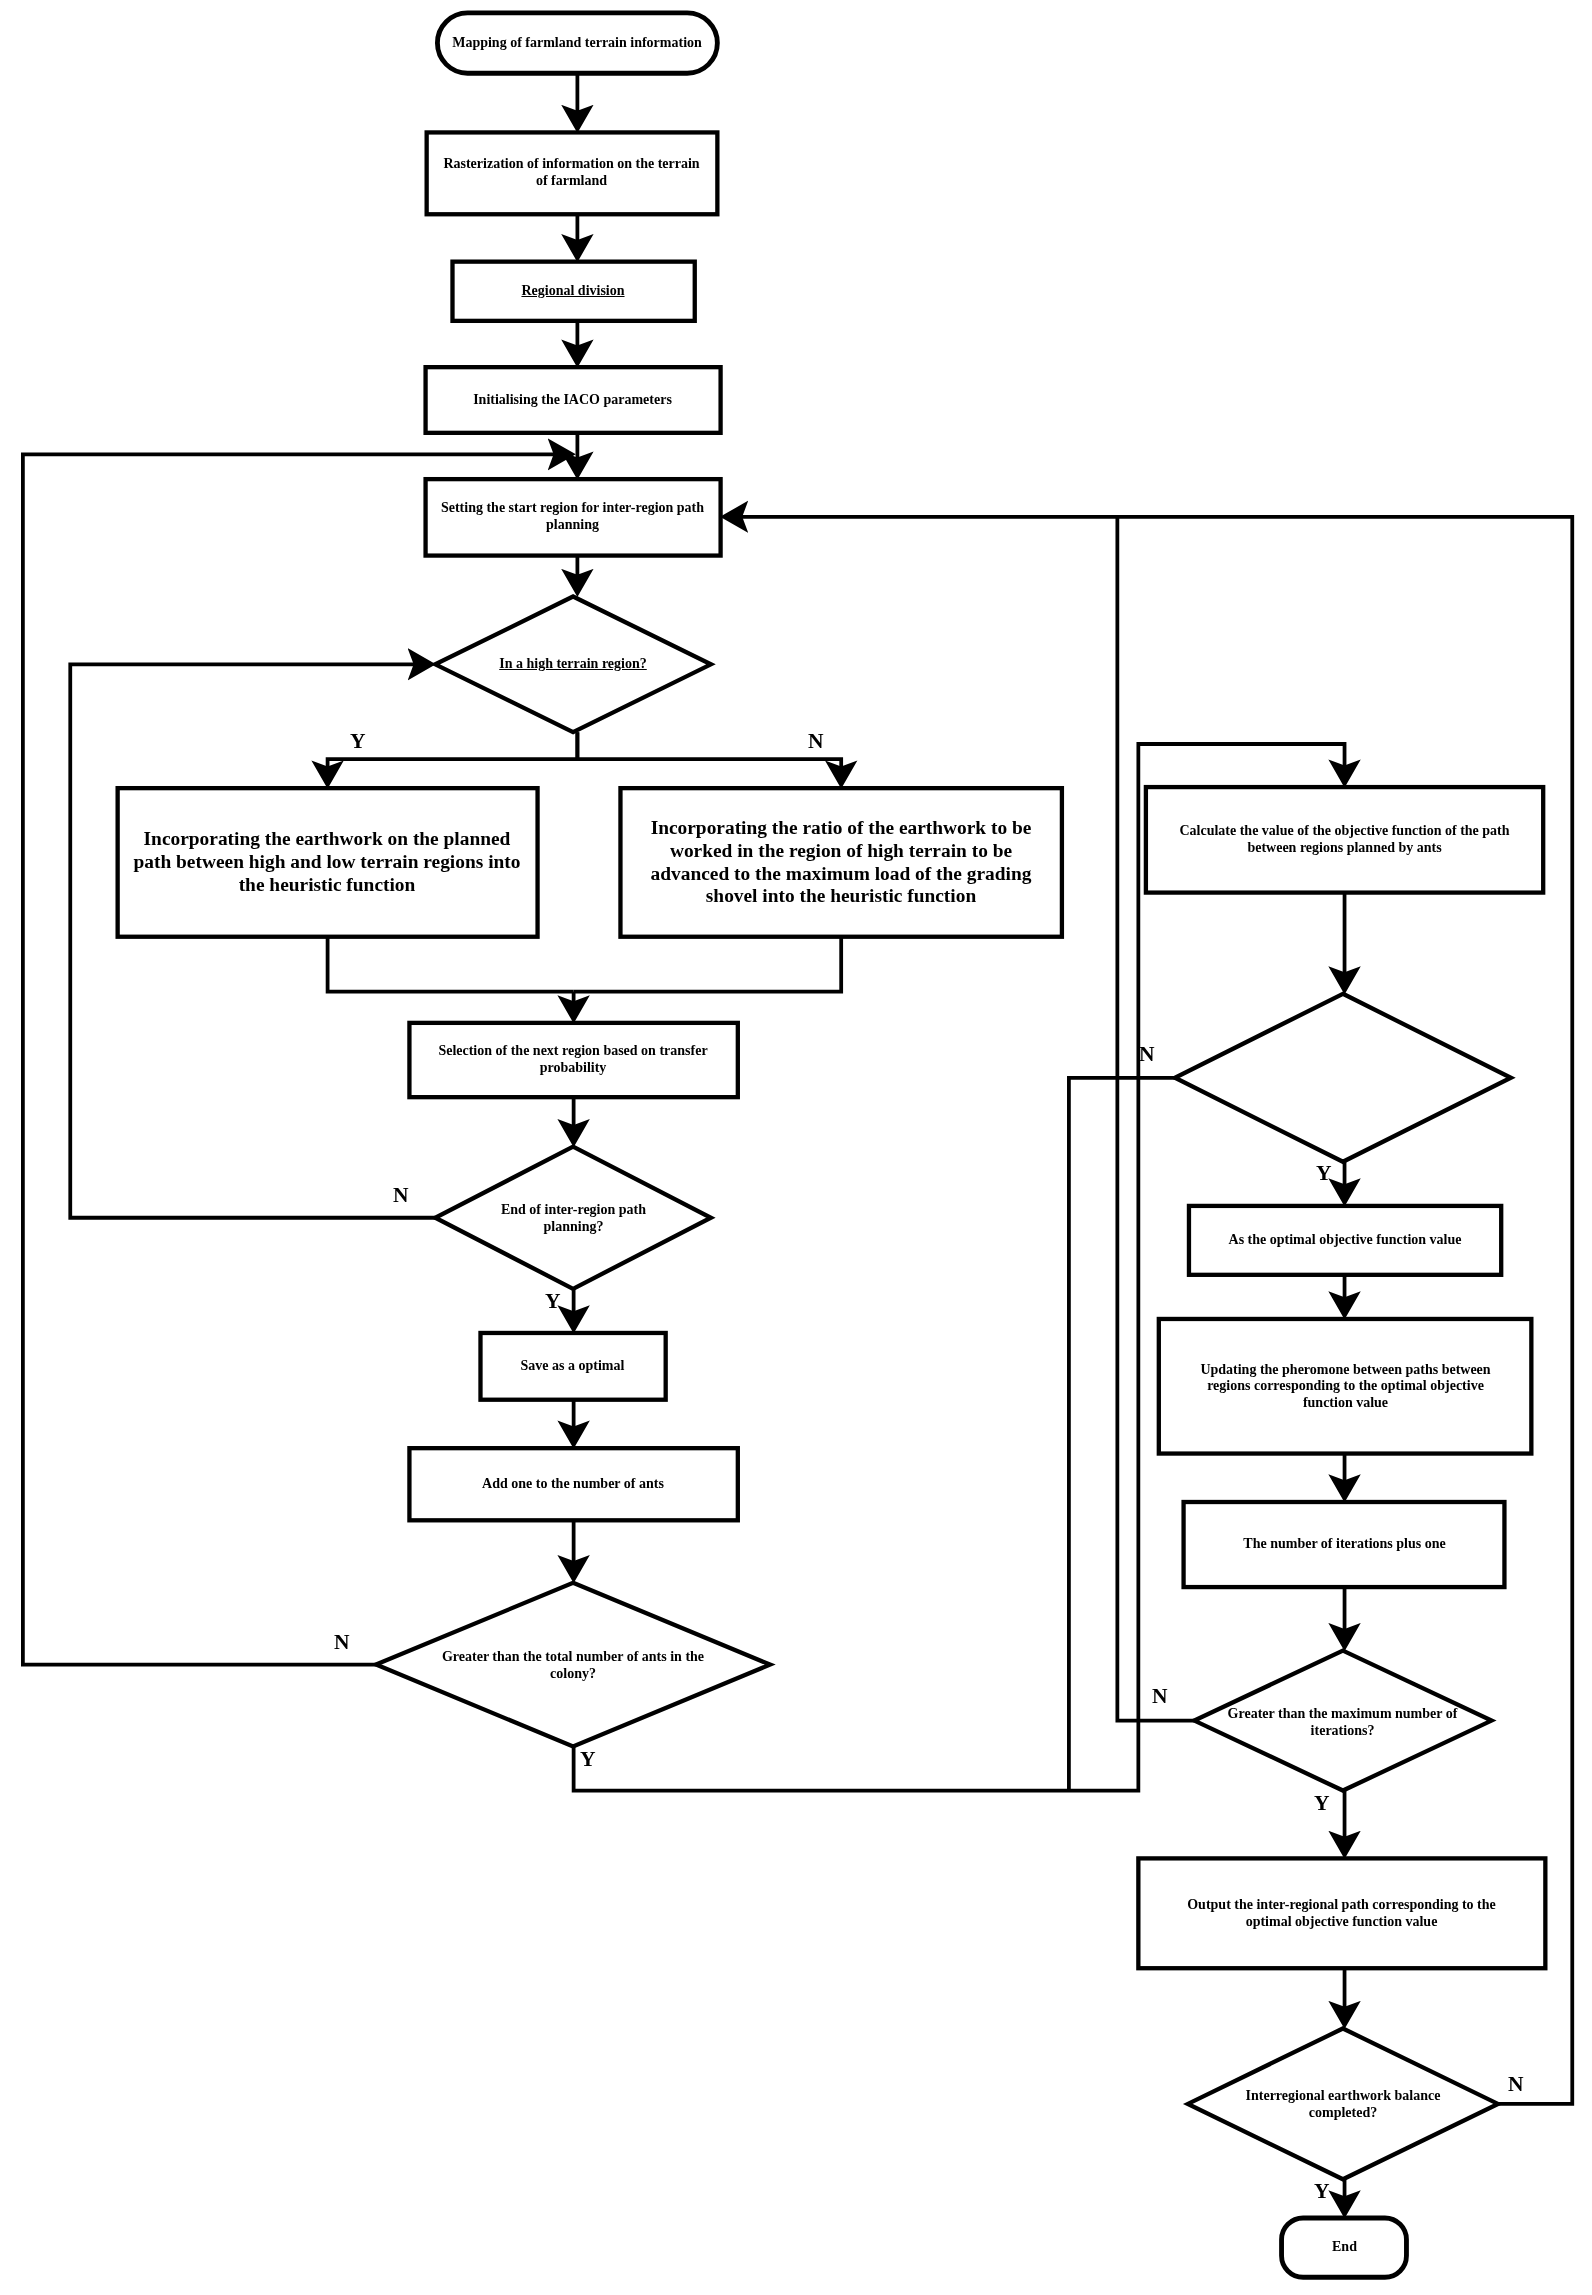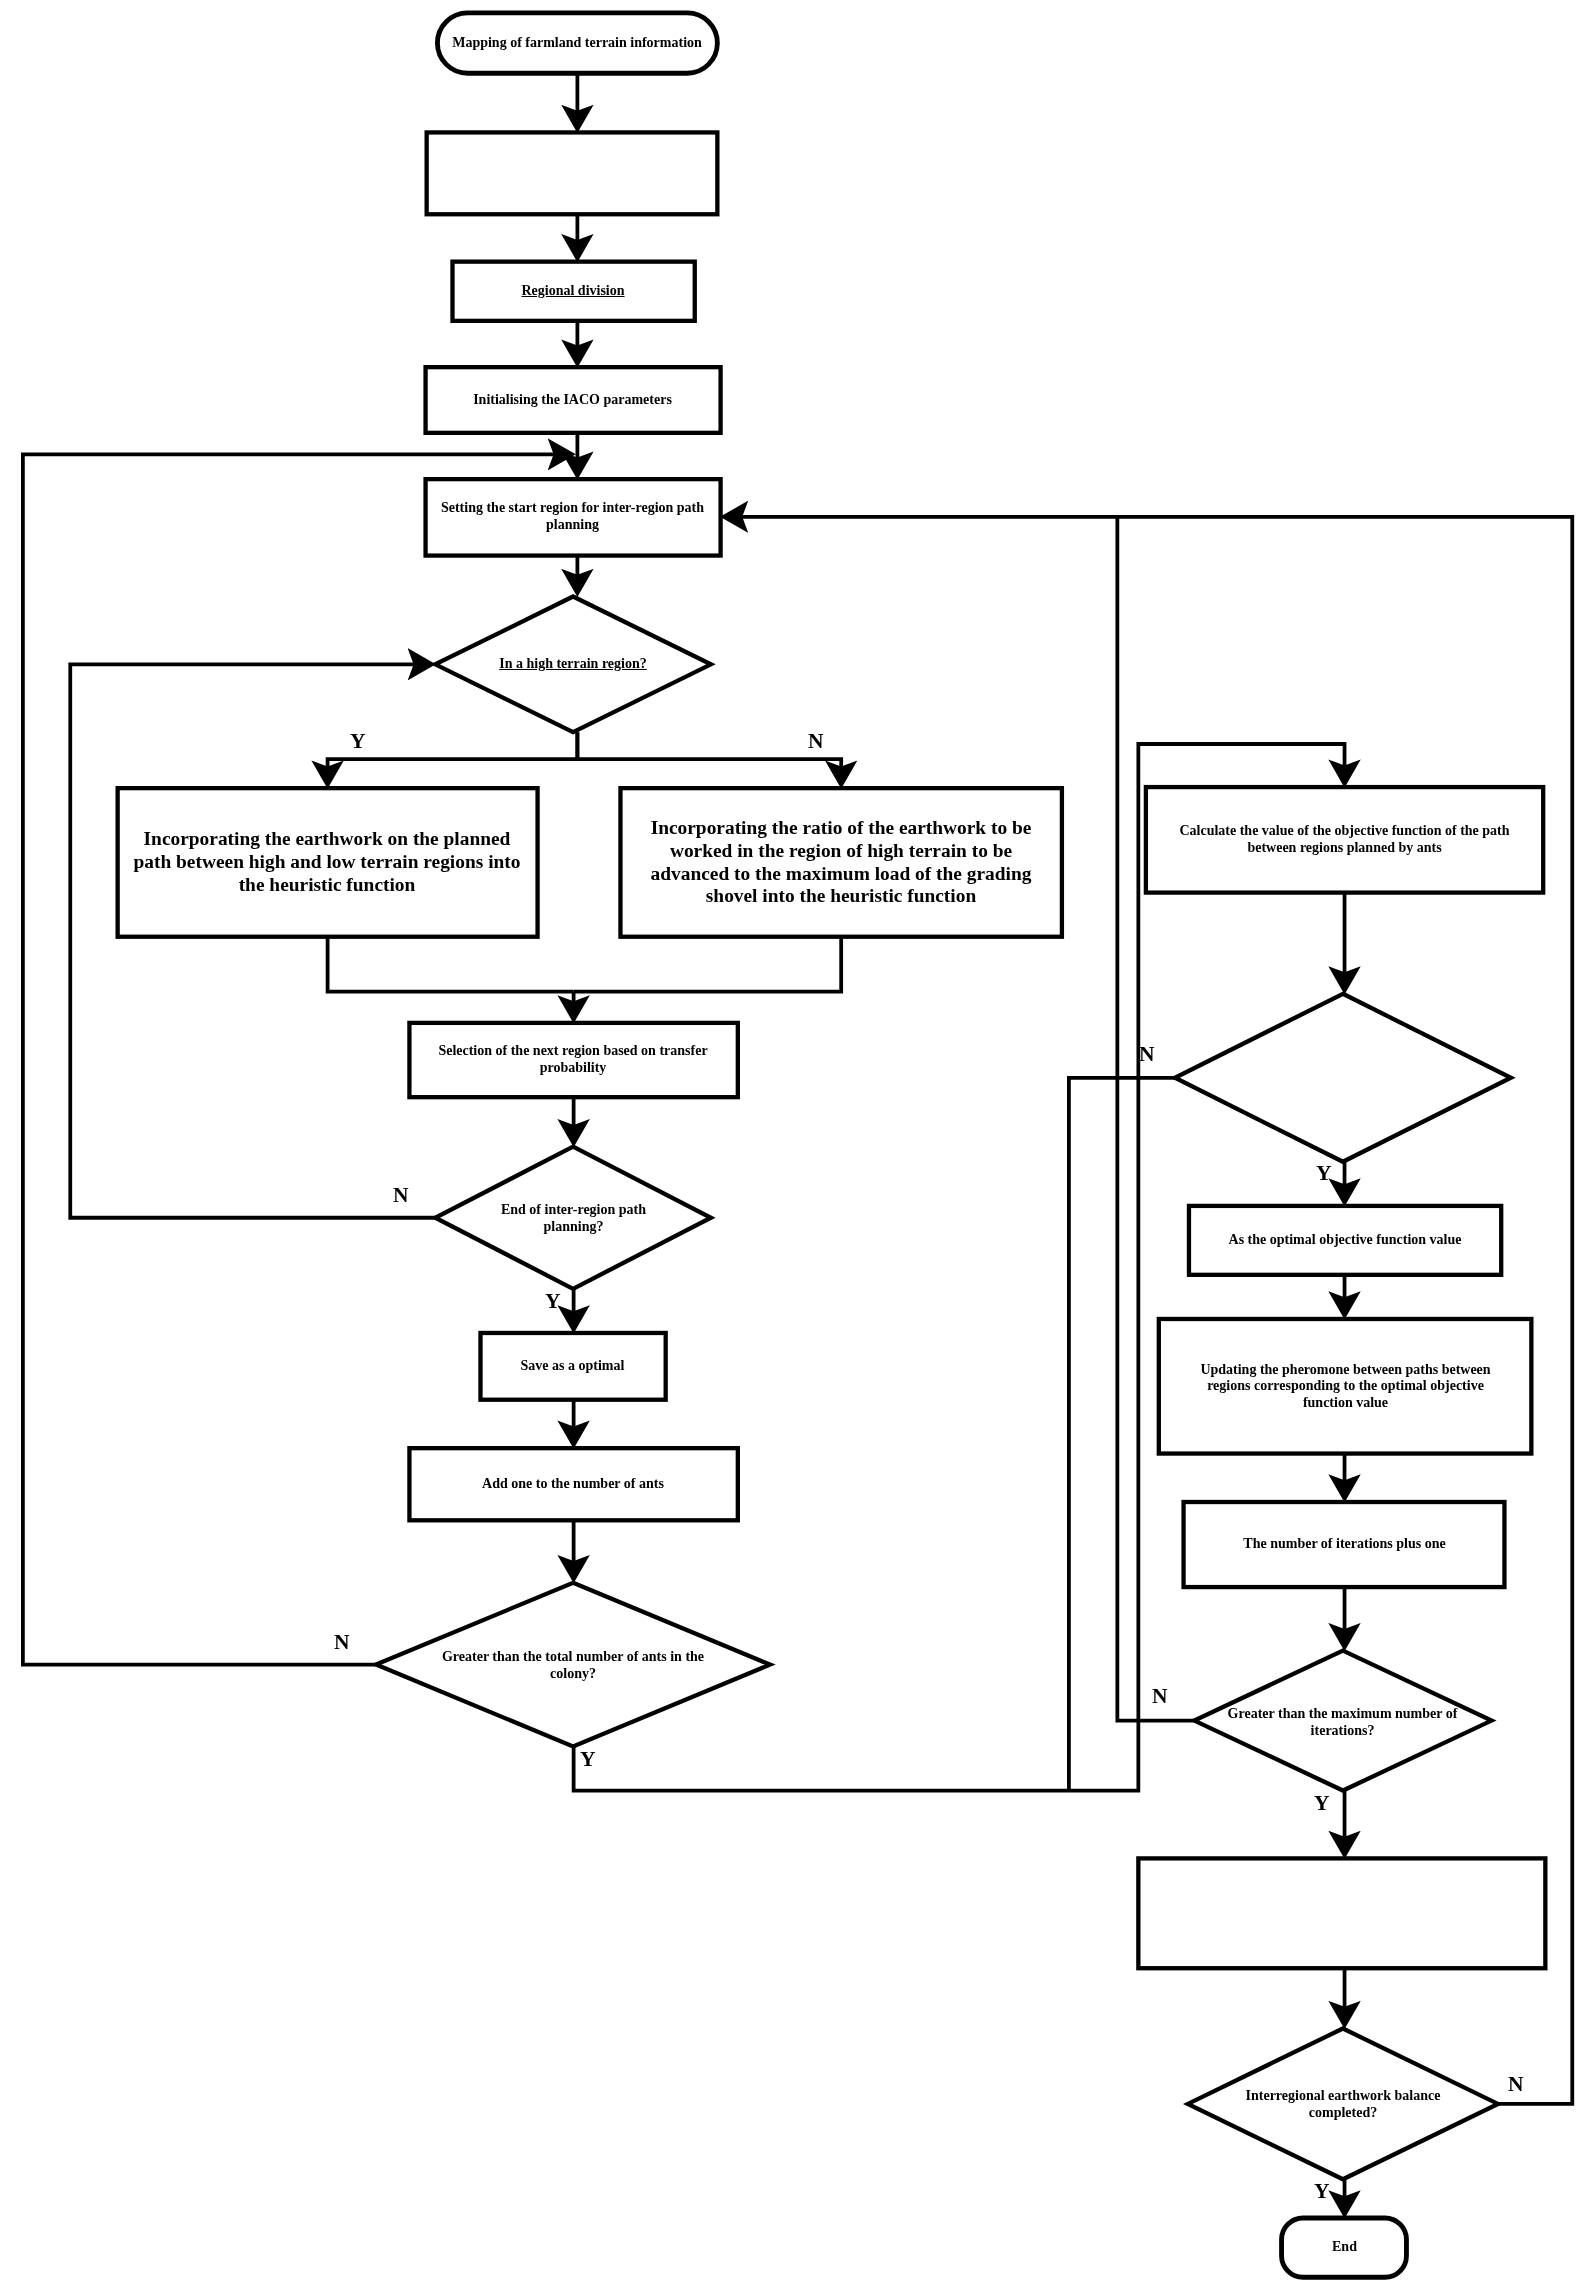--- a/index.html
+++ b/index.html
@@ -141,20 +141,21 @@
     <path class="edge" marker-end="url(#arr)" d="M2497,3656 L2497,3760"></path>
 
     <path class="edge" d="M2782,3908 L2920,3908 L2920,960 L2075,960"></path>
 
     <path class="edge" marker-end="url(#arr)" d="M2497,4048 L2497,4112"></path>
 
   </svg>
 
   <div class="nodeText t38" style="left:437px;top:13px;width:280px;height:60px;padding:0 9.7px;">Mapping of farmland terrain information</div>
 
+  <div class="nodeText t38" style="left:426px;top:132px;width:291px;height:82px;padding:0 16px;">Rasterization of information on the terrain of farmland</div>
 
   <div class="nodeText t38" style="left:452px;top:262px;width:242px;height:59px;padding:0 15px;text-decoration:underline;">Regional division</div>
 
   <div class="nodeText t38" style="left:425px;top:367px;width:295px;height:66px;padding:0 18.3px;">Initialising the IACO parameters</div>
 
   <div class="nodeText t38" style="left:425px;top:479px;width:295px;height:76px;padding:0 13px;">Setting the start region for inter-region path planning</div>
 
   <div class="nodeText t38" style="left:476px;top:632px;width:194px;height:65px;text-decoration:underline;">In a high terrain region?</div>
 
   <div class="nodeText t36" style="left:117px;top:788px;width:420px;height:149px;padding:0 14px;">Incorporating the earthwork on the planned path between high and low terrain regions into the heuristic function</div>
@@ -175,20 +176,21 @@
 
 
   <div class="nodeText t38" style="left:1189px;top:1206px;width:312px;height:69px;padding:0 30px;">As the optimal objective function value</div>
 
   <div class="nodeText t38" style="left:1159px;top:1319px;width:373px;height:135px;padding:0 22.6px;">Updating the pheromone between paths between regions corresponding to the optimal objective function value</div>
 
   <div class="nodeText t38" style="left:1184px;top:1502px;width:321px;height:85px;padding:0 42px;">The number of iterations plus one</div>
 
   <div class="nodeText t38" style="left:1224px;top:1682px;width:237px;height:81px;">Greater than the maximum number of iterations?</div>
 
+  <div class="nodeText t38" style="left:1138px;top:1859px;width:407px;height:110px;padding:0 33px;">Output the inter-regional path corresponding to the optimal objective function value</div>
 
   <div class="nodeText t38" style="left:1231px;top:2062px;width:224px;height:85px;">Interregional earthwork balance completed?</div>
 
   <div class="nodeText t38" style="left:1282px;top:2218px;width:125px;height:59px;">End</div>
 
   <div class="branchLbl" style="left:350px;top:731px;">Y</div>
   <div class="branchLbl" style="left:808px;top:731px;">N</div>
 
   <div class="branchLbl" style="left:393px;top:1185px;">N</div>
   <div class="branchLbl" style="left:545px;top:1291px;">Y</div>

